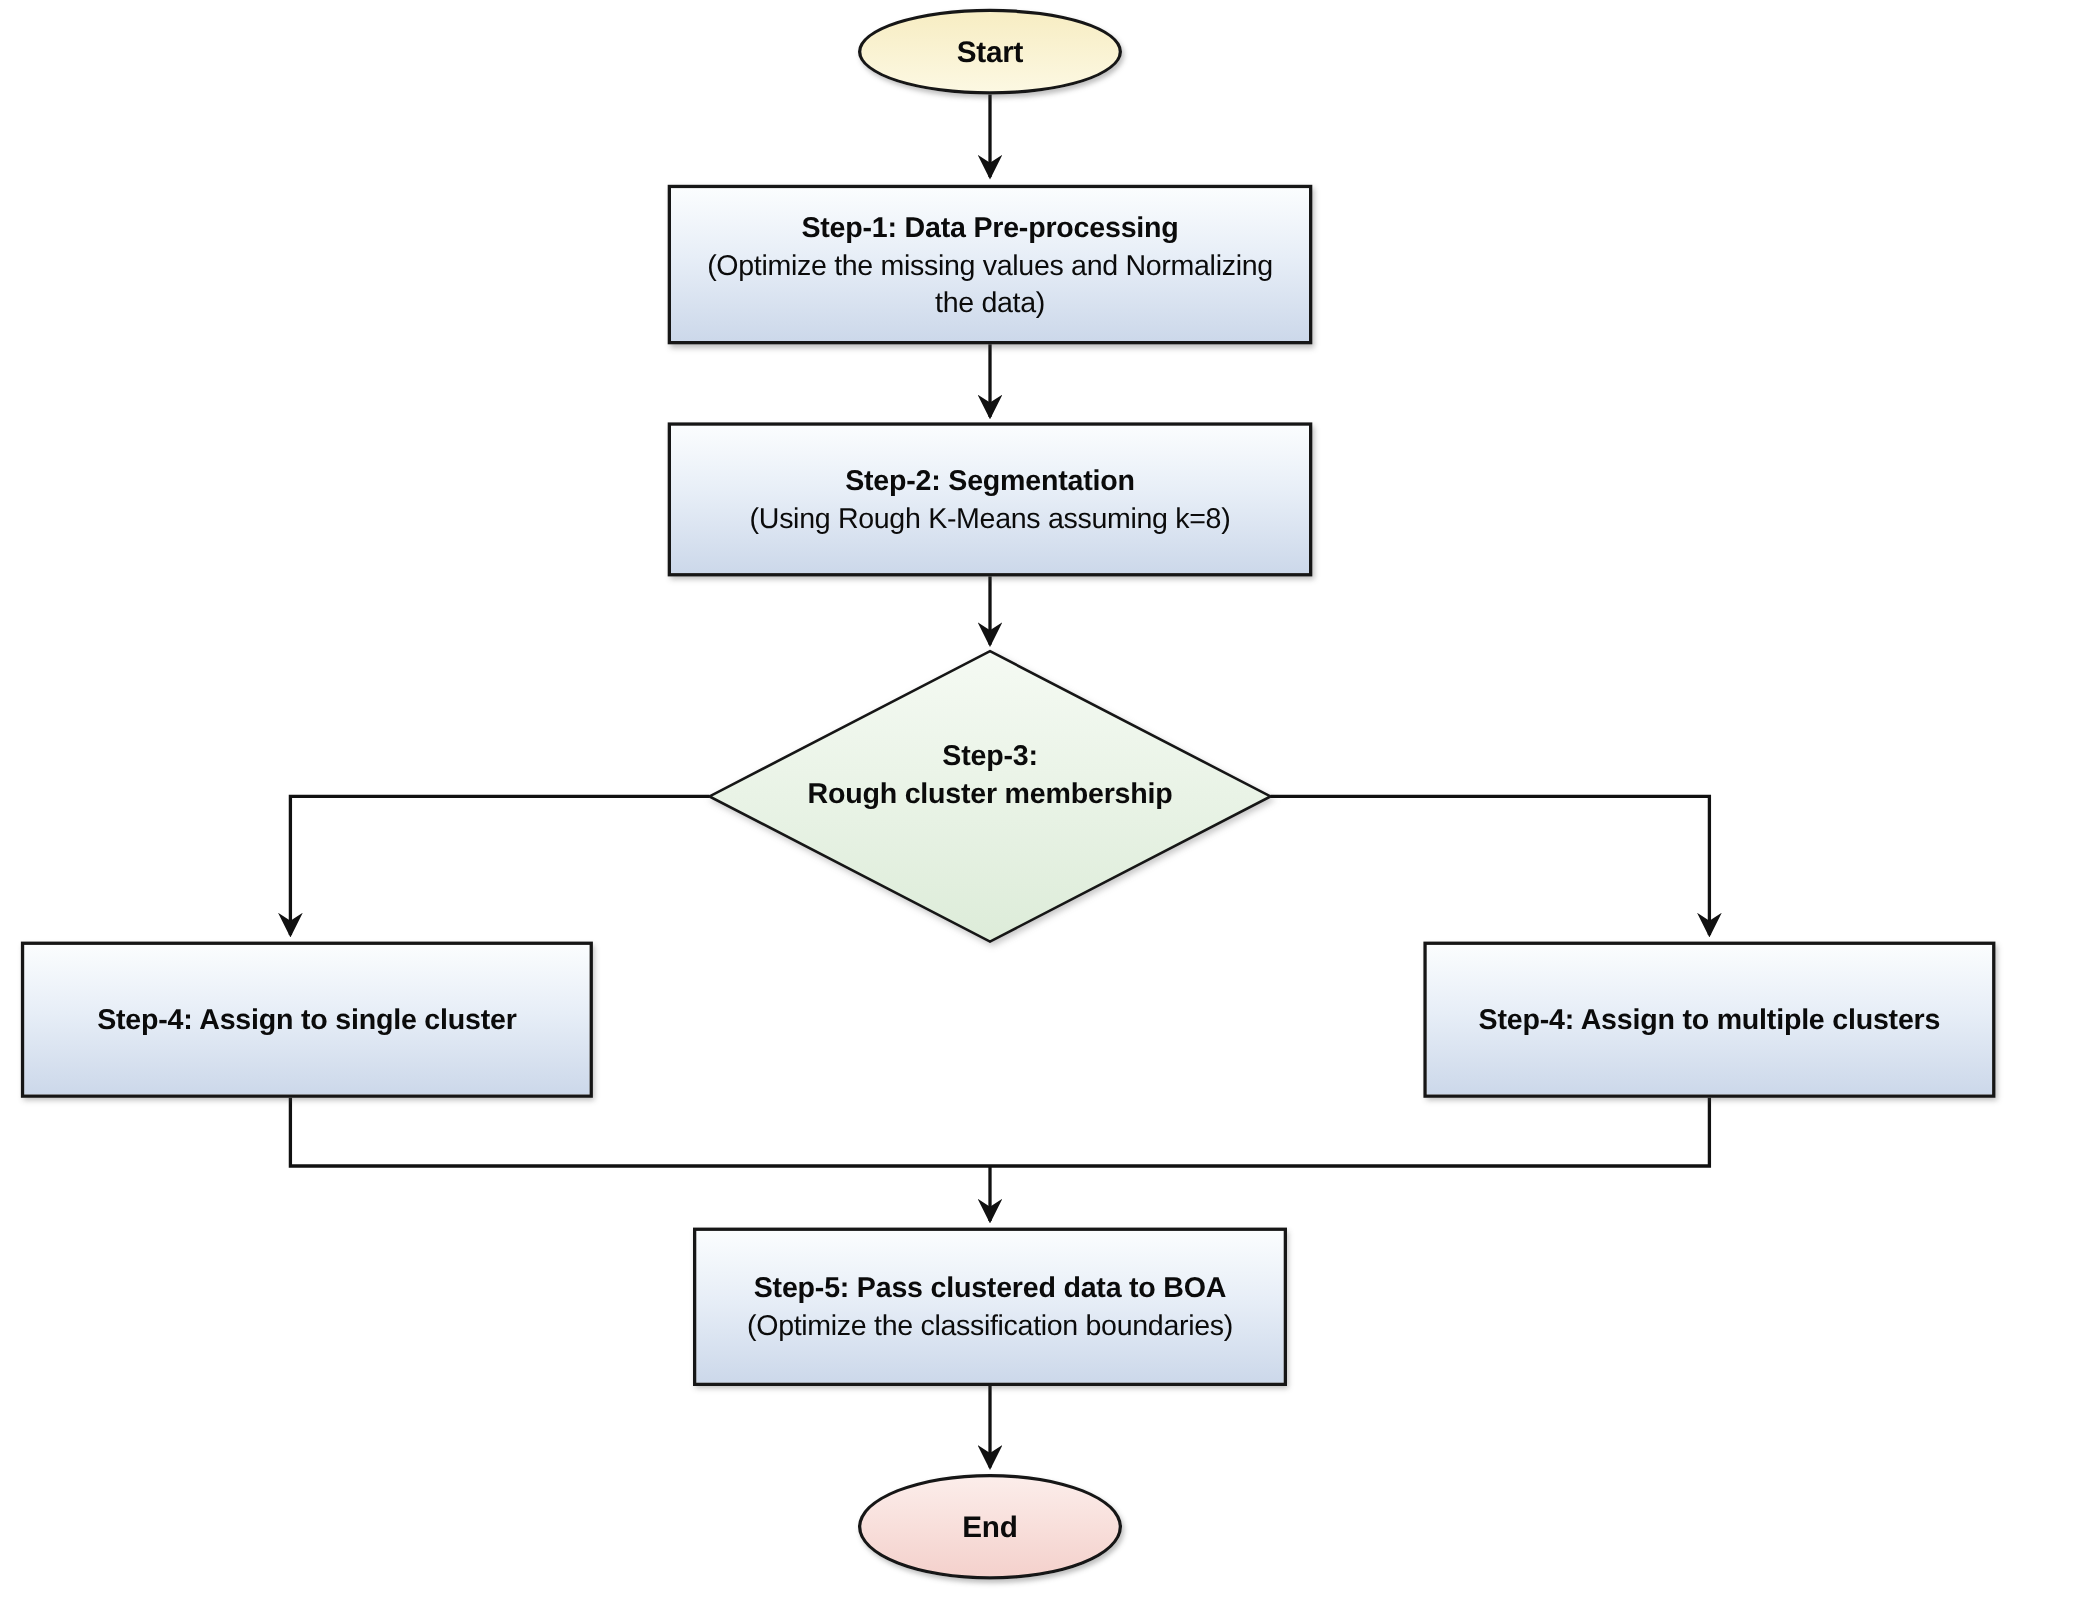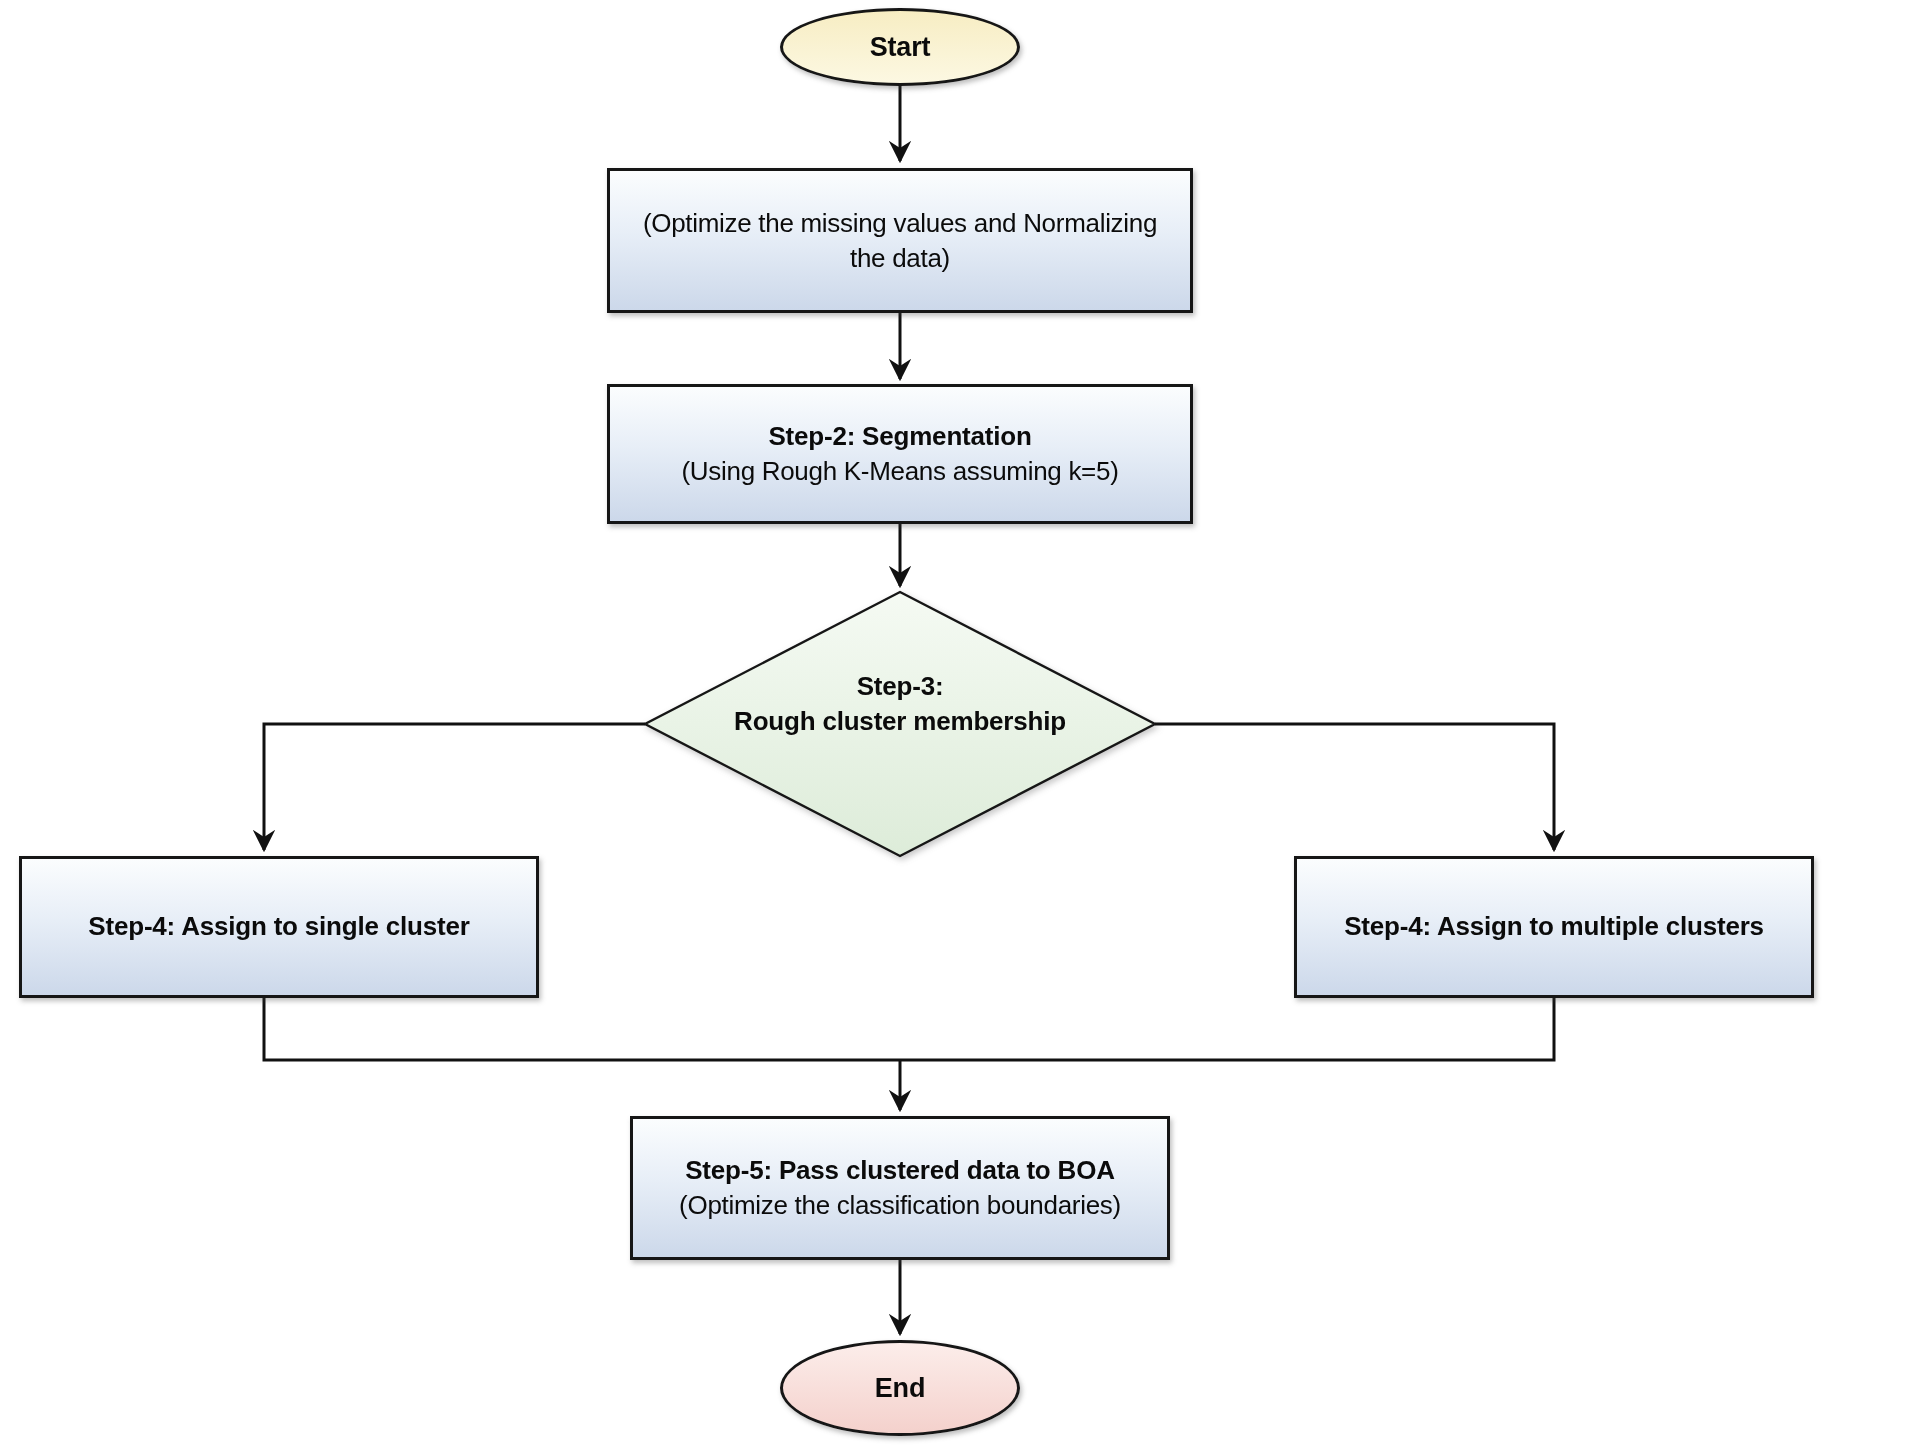--- a/index.html
+++ b/index.html
@@ -129,27 +129,28 @@
     <path class="connector" d="M 264 998 L 264 1060 L 1554 1060 L 1554 998"></path>
     <path class="connector" d="M 900 1060 L 900 1110" marker-end="url(#arrowhead)"></path>
     <path class="connector" d="M 900 1260 L 900 1334" marker-end="url(#arrowhead)"></path>
   </svg>
 
   <div class="node oval oval-start" id="node-start">
     <div class="terminal-label">Start</div>
   </div>
 
   <div class="node rect" id="node-step1">
+    <div class="node-title">Step-1: Data Pre-processing</div>
     <div class="node-sub">(Optimize the missing values and Normalizing
 the data)</div>
   </div>
 
   <div class="node rect" id="node-step2">
     <div class="node-title">Step-2: Segmentation</div>
-    <div class="node-sub">(Using Rough K-Means assuming k=5)</div>
+    <div class="node-sub">(Using Rough K-Means assuming k=8)</div>
   </div>
 
   <div class="node" id="node-step3-label">
     <div class="node-title">Step-3:</div>
     <div class="node-title">Rough cluster membership</div>
   </div>
 
   <div class="node rect" id="node-step4-single">
     <div class="node-title">Step-4: Assign to single cluster</div>
   </div>

